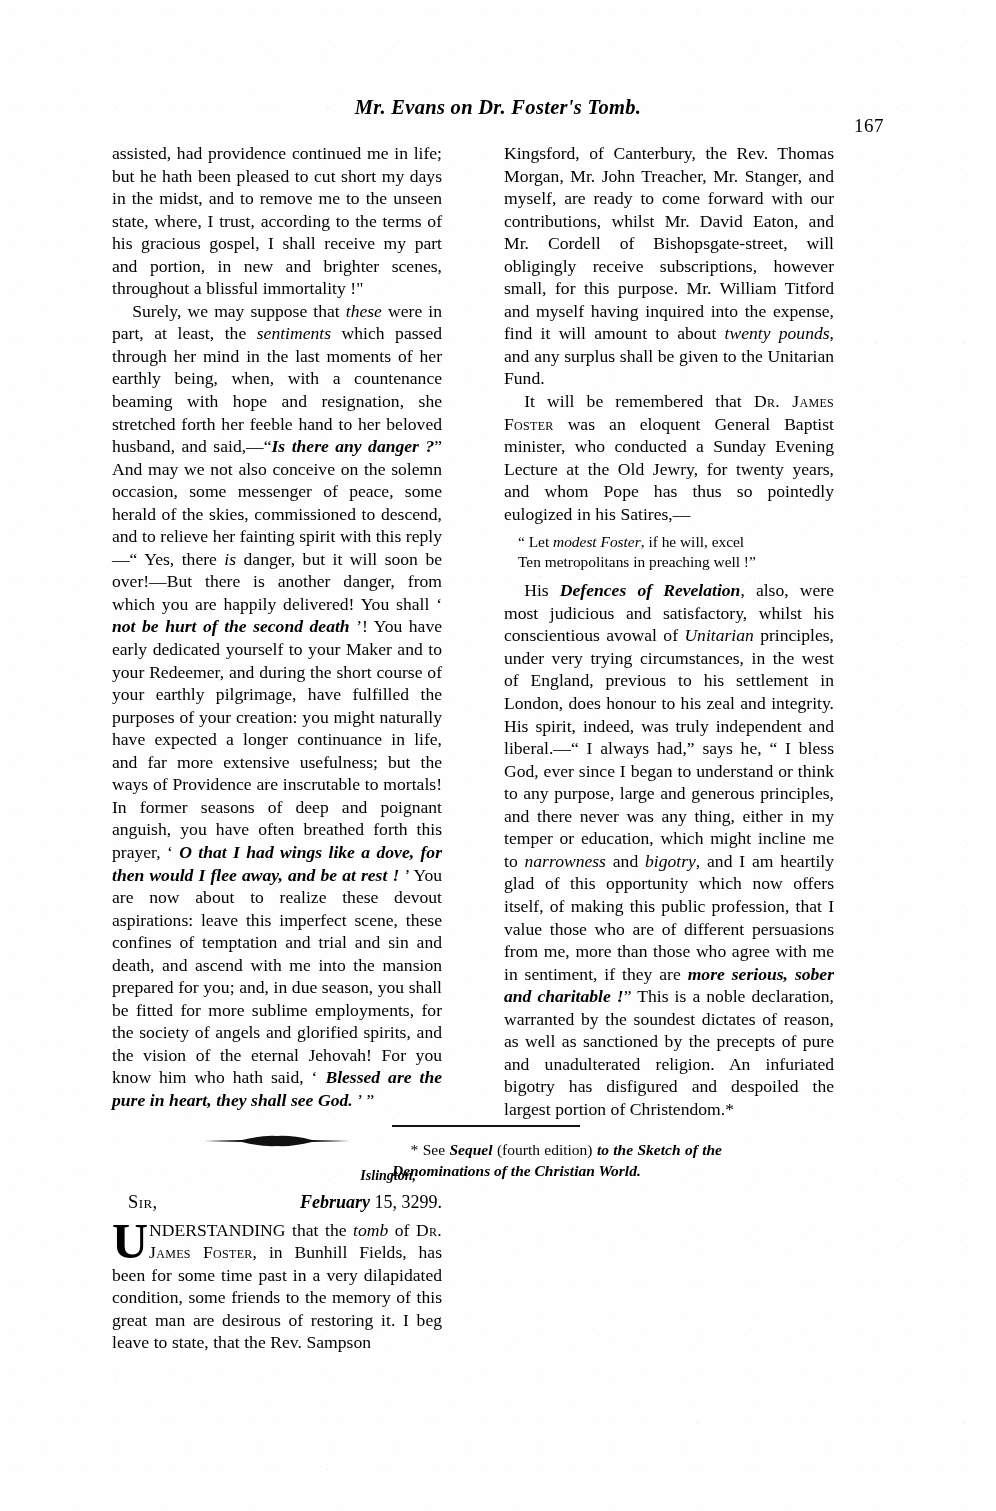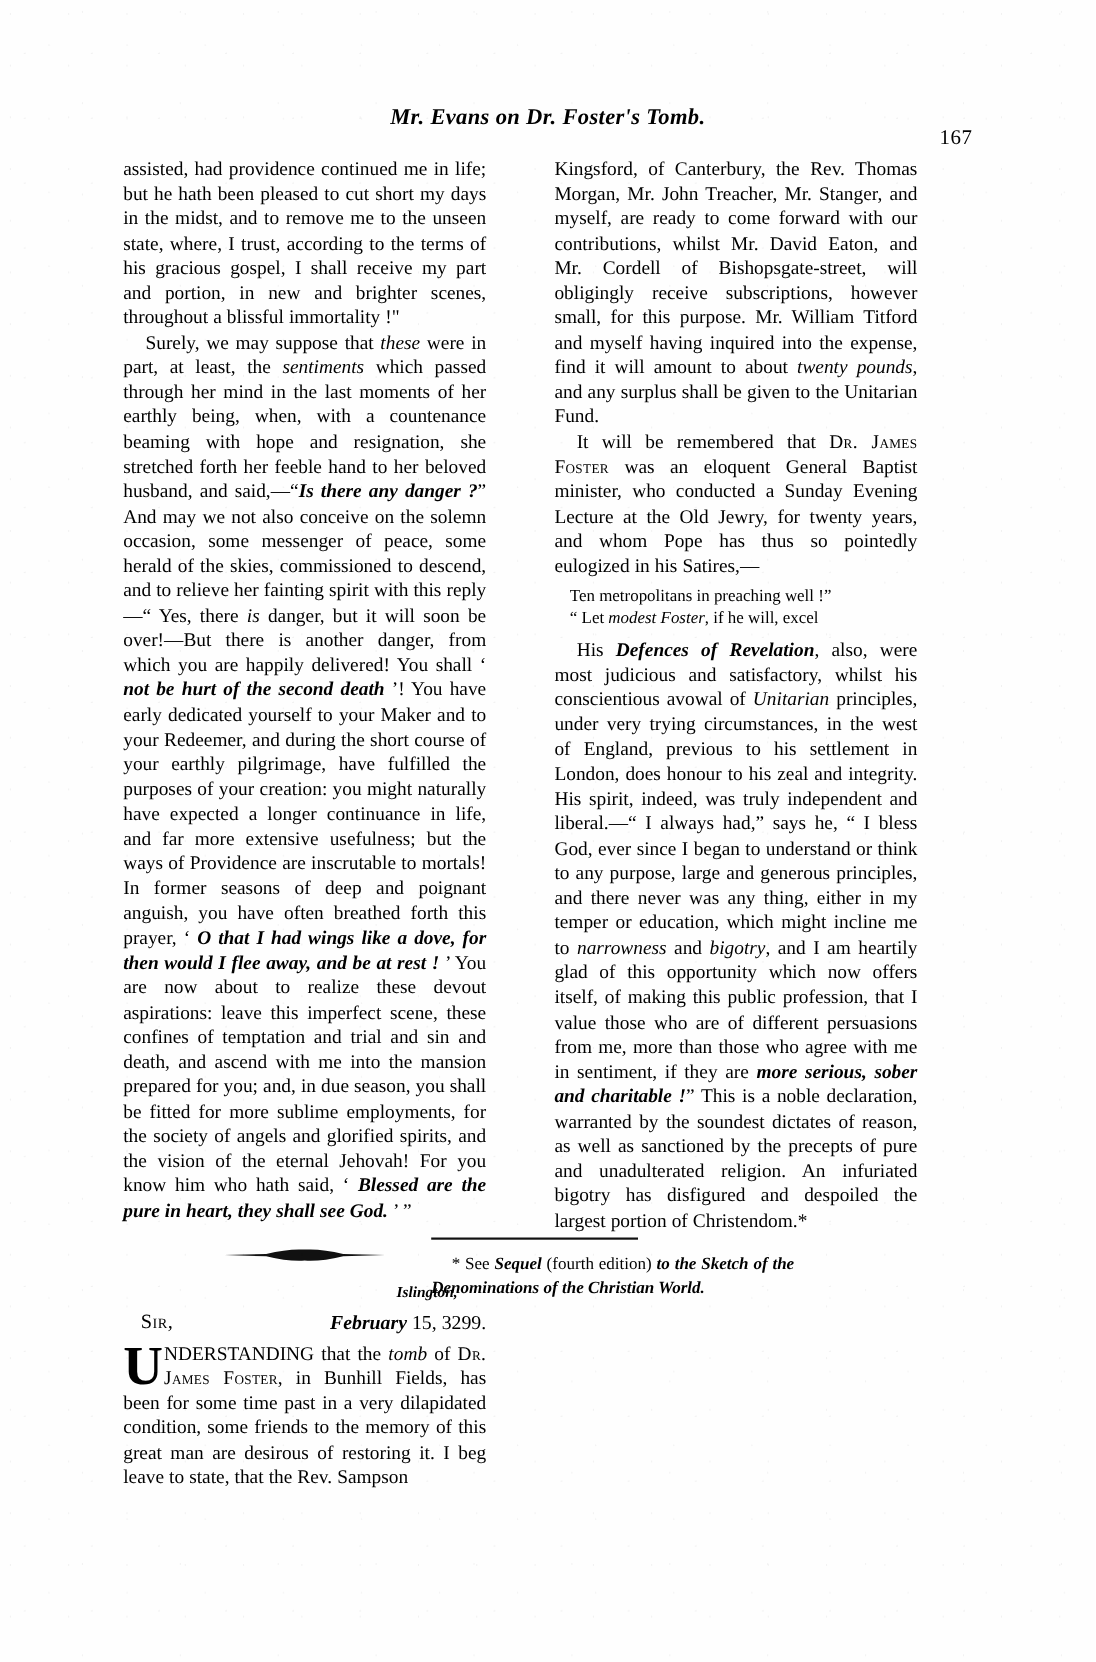--- a/index.html
+++ b/index.html
@@ -235,22 +235,22 @@
     </div>
 
     <div class="col col-right">
 
       <div class="bodytext">
         <p class="noindent">Kingsford, of Canterbury, the Rev. Thomas Morgan, Mr. John Treacher, Mr. Stanger, and myself, are ready to come forward with our contributions, whilst Mr. David Eaton, and Mr. Cordell of Bishopsgate-street, will obligingly receive subscriptions, however small, for this purpose.  Mr. William Titford and myself having inquired into the expense, find it will amount to about <span class="it">twenty pounds</span>, and any surplus shall be given to the Unitarian Fund.</p>
         <p>It will be remembered that <span class="sc">Dr. James Foster</span> was an eloquent General Baptist minister, who conducted a Sunday Evening Lecture at the Old Jewry, for twenty years, and whom Pope has thus so pointedly eulogized in his Satires,—</p>
       </div>
 
       <div class="verse">
+        <div>“ Let <span class="it">modest Foster</span>, if he will, excel</div>
         <div>Ten metropolitans in preaching well !”</div>
-        <div>“ Let <span class="it">modest Foster</span>, if he will, excel</div>
       </div>
 
       <div class="bodytext">
         <p>His <span class="bi">Defences of Revelation</span>, also, were most judicious and satisfactory, whilst his conscientious avowal of <span class="it">Unitarian</span> principles, under very trying circumstances, in the west of England, previous to his settlement in London, does honour to his zeal and integrity.  His spirit, indeed, was truly independent and liberal.—“ I always had,” says he, “ I bless God, ever since I began to understand or think to any purpose, large and generous principles, and there never was any thing, either in my temper or education, which might incline me to <span class="it">narrowness</span> and <span class="it">bigotry</span>, and I am heartily glad of this opportunity which now offers itself, of making this public profession, that I value those who are of different persuasions from me, more than those who agree with me in sentiment, if they are <span class="bi">more serious, sober and charitable !</span>”  This is a noble declaration, warranted by the soundest dictates of reason, as well as sanctioned by the precepts of pure and unadulterated religion.  An infuriated bigotry has disfigured and despoiled the largest portion of Christendom.*</p>
       </div>
 
     </div>
 
   </div>
 

